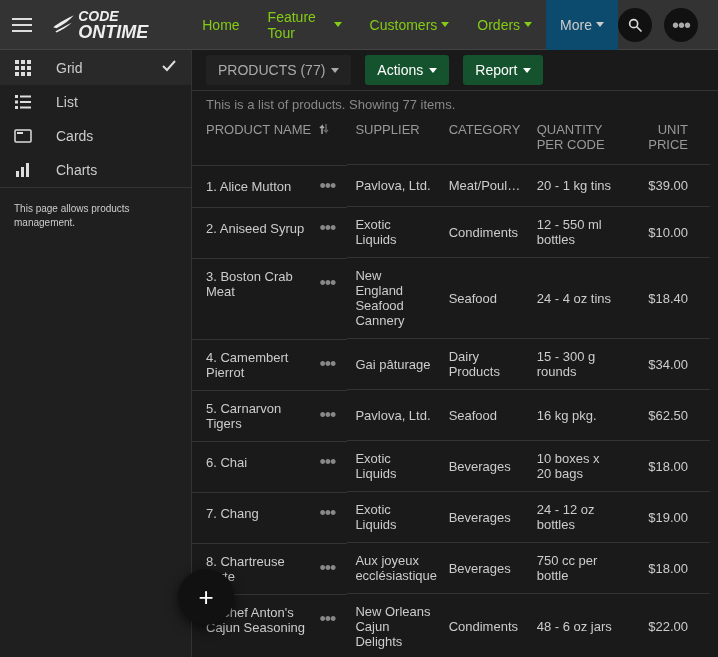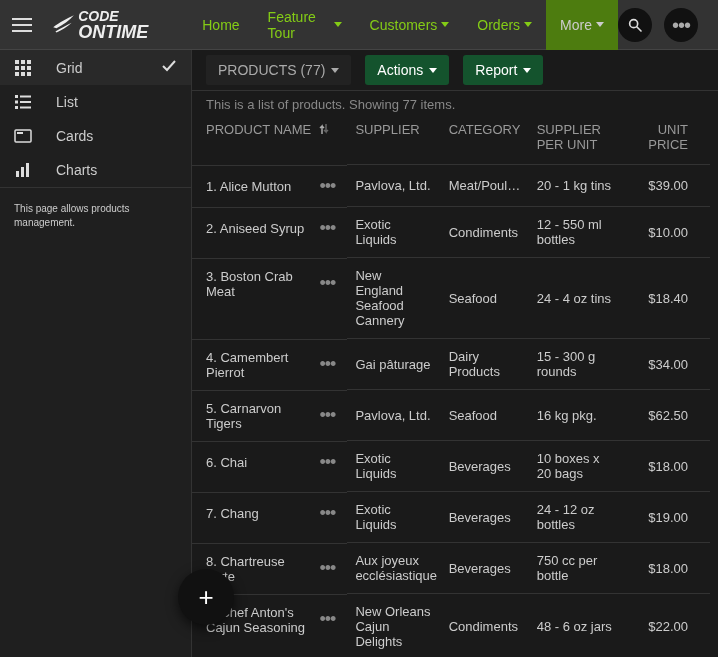--- a/index.html
+++ b/index.html
@@ -9,21 +9,21 @@
   .topbar { height:50px; background:#333; display:flex; align-items:center; padding:0 10px 0 0; border-bottom:1px solid #444; }
   .hamburger { width:46px; height:50px; display:flex; align-items:center; justify-content:center; }
   .hamburger div { width:20px; height:2px; background:#ddd; position:relative; }
   .hamburger div:before, .hamburger div:after { content:""; position:absolute; width:20px; height:2px; background:#ddd; left:0; }
   .hamburger div:before { top:-6px; }
   .hamburger div:after { top:6px; }
   .brand { display:flex; align-items:center; gap:2px; padding-left:6px; flex:0 0 142px; }
   .brand svg { display:block; }
   .nav { display:flex; align-items:stretch; height:50px; margin-left:2px;}
   .nav-item { display:flex; align-items:center; padding:0 14px; color:#84cc16; cursor:pointer; font-size:14px; gap:4px;}
-  .nav-item.active { background:#4d7c0f; color:#ccc; }
+  .nav-item.active { background:#0c4a6e; color:#ccc; }
   .topbar-right { margin-left:auto; display:flex; gap:12px; align-items:center; padding-right:10px;}
   .circle-btn { width:34px; height:34px; border-radius:50%; background:#111; display:flex; align-items:center; justify-content:center; cursor:pointer;}
   .dots { color:#aaa; font-size:20px; letter-spacing:-1px; line-height:1;}
 
   
   .body-area { display:flex; height:calc(100% - 50px); }
   .sidebar { width:192px; background:#1f1f1f; border-right:1px solid #333; display:flex; flex-direction:column; }
   .side-item { display:flex; align-items:center; padding:8px 14px; gap:24px; cursor:pointer; font-size:14px; color:#ccc; }
   .side-item.active { background:#292929; }
   .side-item .check { margin-left:auto; }
@@ -194,21 +194,21 @@
           <tr>
             <th>
               <span>PRODUCT NAME</span>
               <span class="sort-icon"><svg width="10" height="12" viewBox="0 0 10 12">
                     <path d="M3 11 L3 3 L1 5 M3 3 L5 5" stroke="#aaa" stroke-width="1.5" fill="none"></path>
                     <path d="M7 1 L7 9 L5 7 M7 9 L9 7" stroke="#666" stroke-width="1.5" fill="none"></path>
                   </svg></span>
             </th>
             <th>SUPPLIER</th>
             <th>CATEGORY</th>
-            <th>SUPPLIER PER UNIT</th>
+            <th>QUANTITY PER CODE</th>
             <th class="price">UNIT PRICE</th>
           </tr>
         </thead>
         <tbody id="tbody">
             <tr>
               <td class="name-cell">
                 <span class="nm">1. Alice Mutton</span>
                 <span class="row-menu">•••</span>
               </td>
               <td>Pavlova, Ltd.</td>

